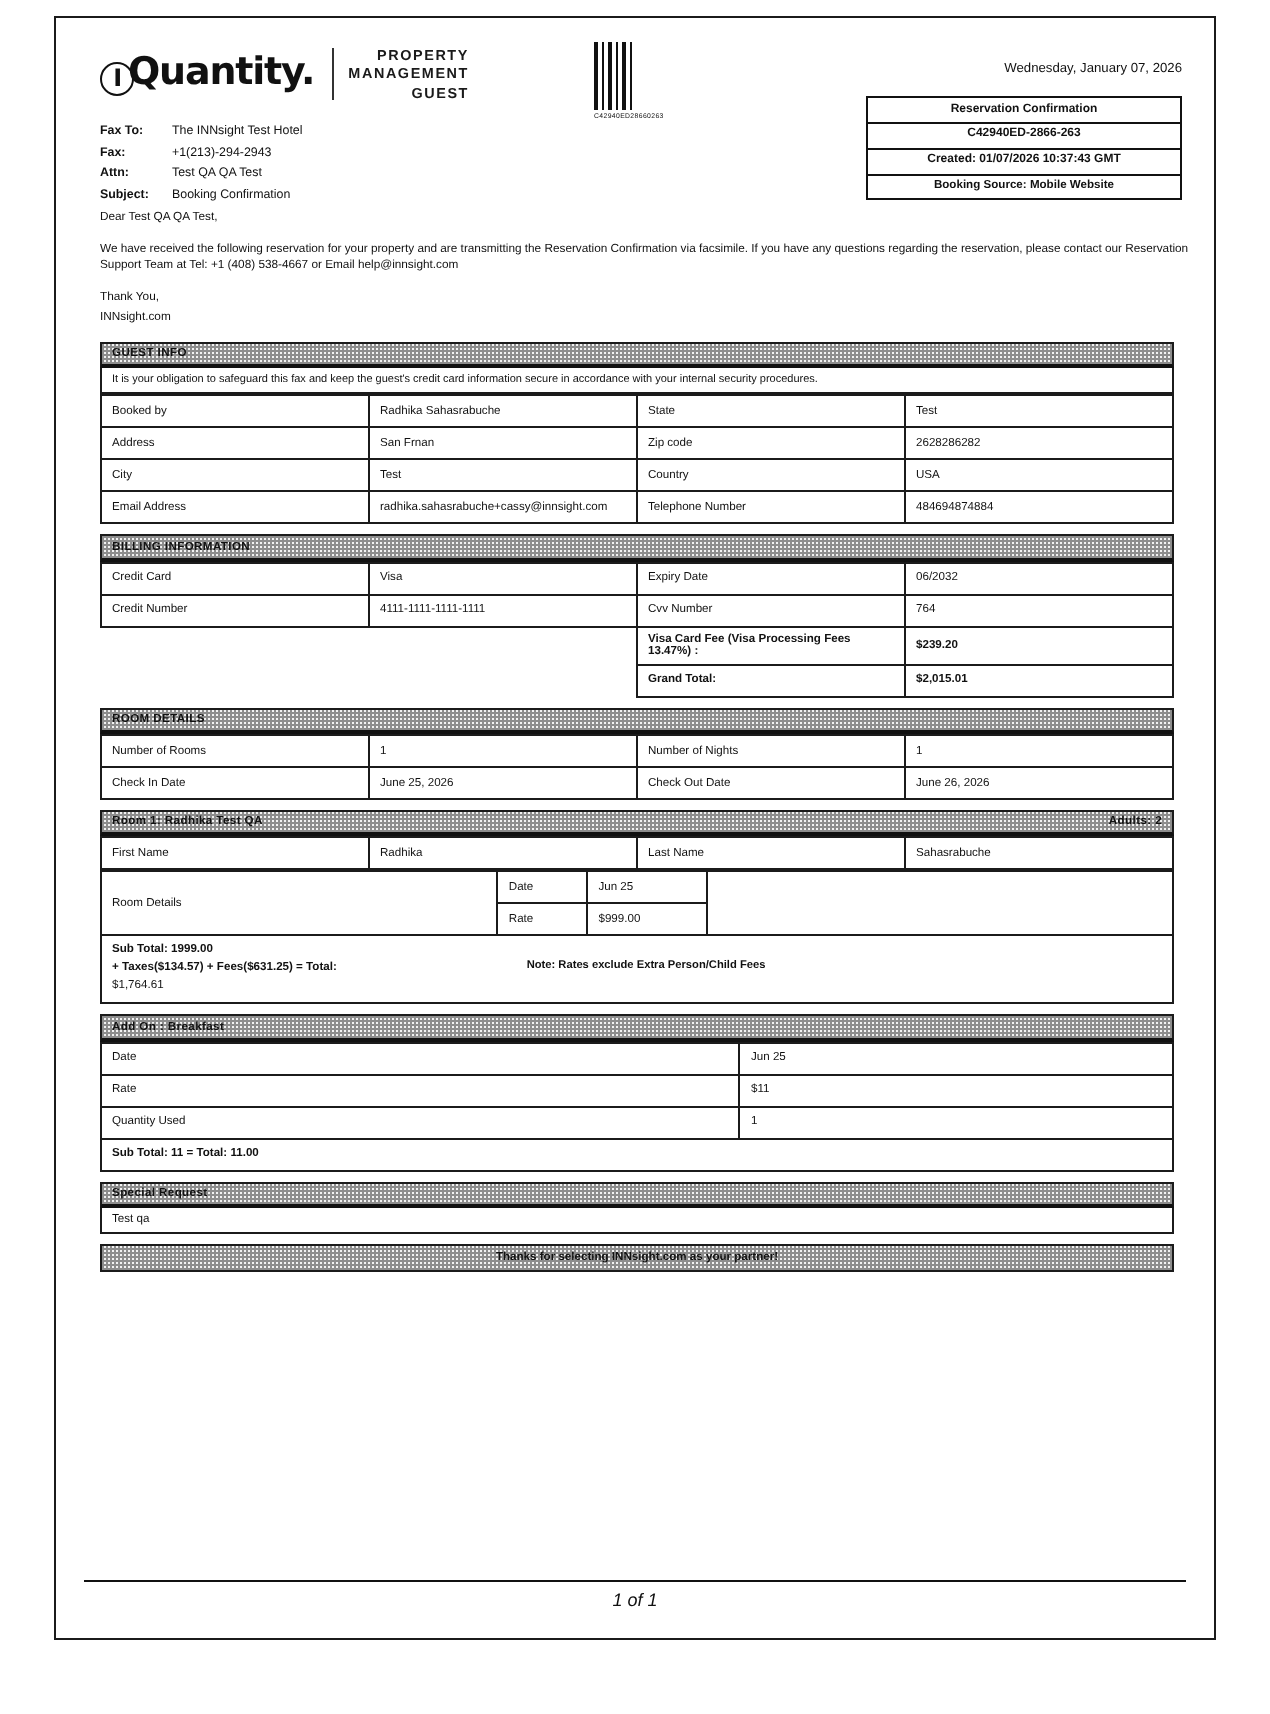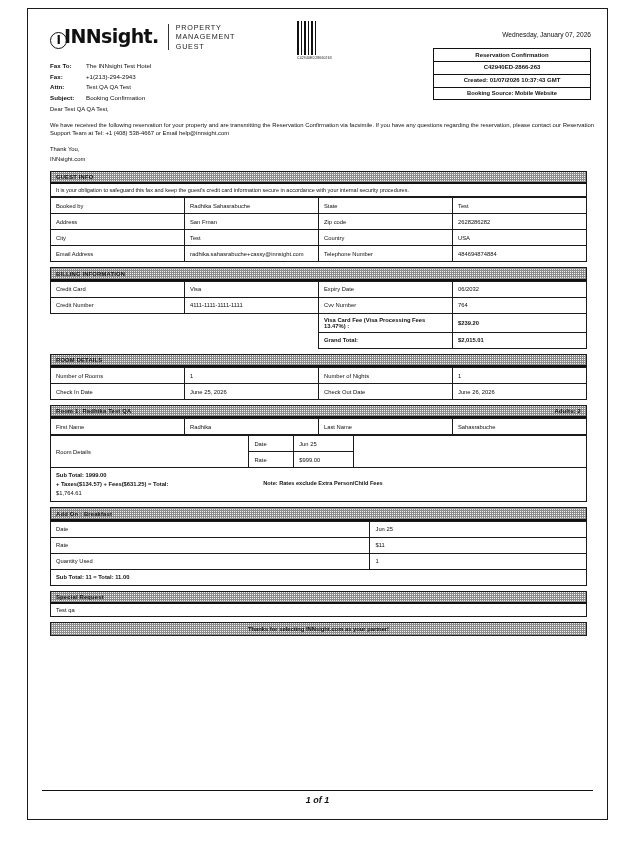--- a/index.html
+++ b/index.html
@@ -17,21 +17,21 @@
   
   .hdr{position:relative;height:78px;}
   .logo-wrap{position:absolute;left:8px;top:2px;display:flex;align-items:center;}
   .logo-mark{font-size:19px;font-weight:bold;letter-spacing:-.6px;color:#111;line-height:1;font-family:"DejaVu Sans",sans-serif;}
   .logo-mark .circ{
     display:inline-block;border:1.6px solid #111;border-radius:50%;
     width:15px;height:15px;line-height:14px;text-align:center;font-size:12px;
     margin-right:-3px;position:relative;top:1px;
   }
   .logo-divider{width:1px;height:26px;background:#333;margin:0 7px 0 9px;}
-  .logo-sub{font-size:7.2px;line-height:9.4px;letter-spacing:.8px;color:#1a1a1a;font-weight:400;}
+  .logo-sub{font-size:7.2px;line-height:9.4px;letter-spacing:.8px;color:#1a1a1a;font-weight:700;text-align:right;}
 
   .barcode{position:absolute;left:255px;top:0px;width:22px;height:48px;}
   .barcode .bars{display:flex;gap:2px;height:34px;}
   .barcode .bars i{display:block;width:2px;height:100%;background:#111;}
   .barcode .bars i.thin{width:1px;}
   .barcode .bc-txt{font-size:3.4px;color:#111;letter-spacing:.2px;margin-top:1px;text-align:center;}
 
   .datebox{position:absolute;right:4px;top:10px;font-size:6.6px;color:#111;}
   .resbox{position:absolute;right:4px;top:27px;width:158px;border:1px solid #111;box-sizing:border-box;}
   .resbox div{
@@ -96,33 +96,33 @@
     background-color:#f2f2f2;
     border:1px solid #1b1b1b;text-align:center;font-size:5.8px;font-weight:bold;
     color:#111;padding:3px 5px;
   }
 
   
   .footer{
     position:absolute;left:14px;right:14px;bottom:14px;text-align:center;
   }
   .footer .line{border-top:1px solid #111;margin-bottom:4px;}
-  .footer .pg{font-size:9px;font-style:italic;font-weight:bold;color:#111;}
+  .footer .pg{font-size:9px;font-style:italic;font-weight:normal;color:#111;}
 </style>
 </head>
 <body>
 
 <div class="page">
   <div class="sheet">
     <div class="inner">
 
       <div class="hdr">
         <div class="logo-wrap">
           <div class="logo-mark">
-            <span class="circ">I</span><span>INNsight.</span>
+            <span class="circ">I</span><span>Quantity.</span>
           </div>
           <div class="logo-divider"></div>
           <div class="logo-sub">
             <div>PROPERTY</div>
             <div>MANAGEMENT</div>
             <div>GUEST</div>
           </div>
         </div>
 
         <div class="barcode">

